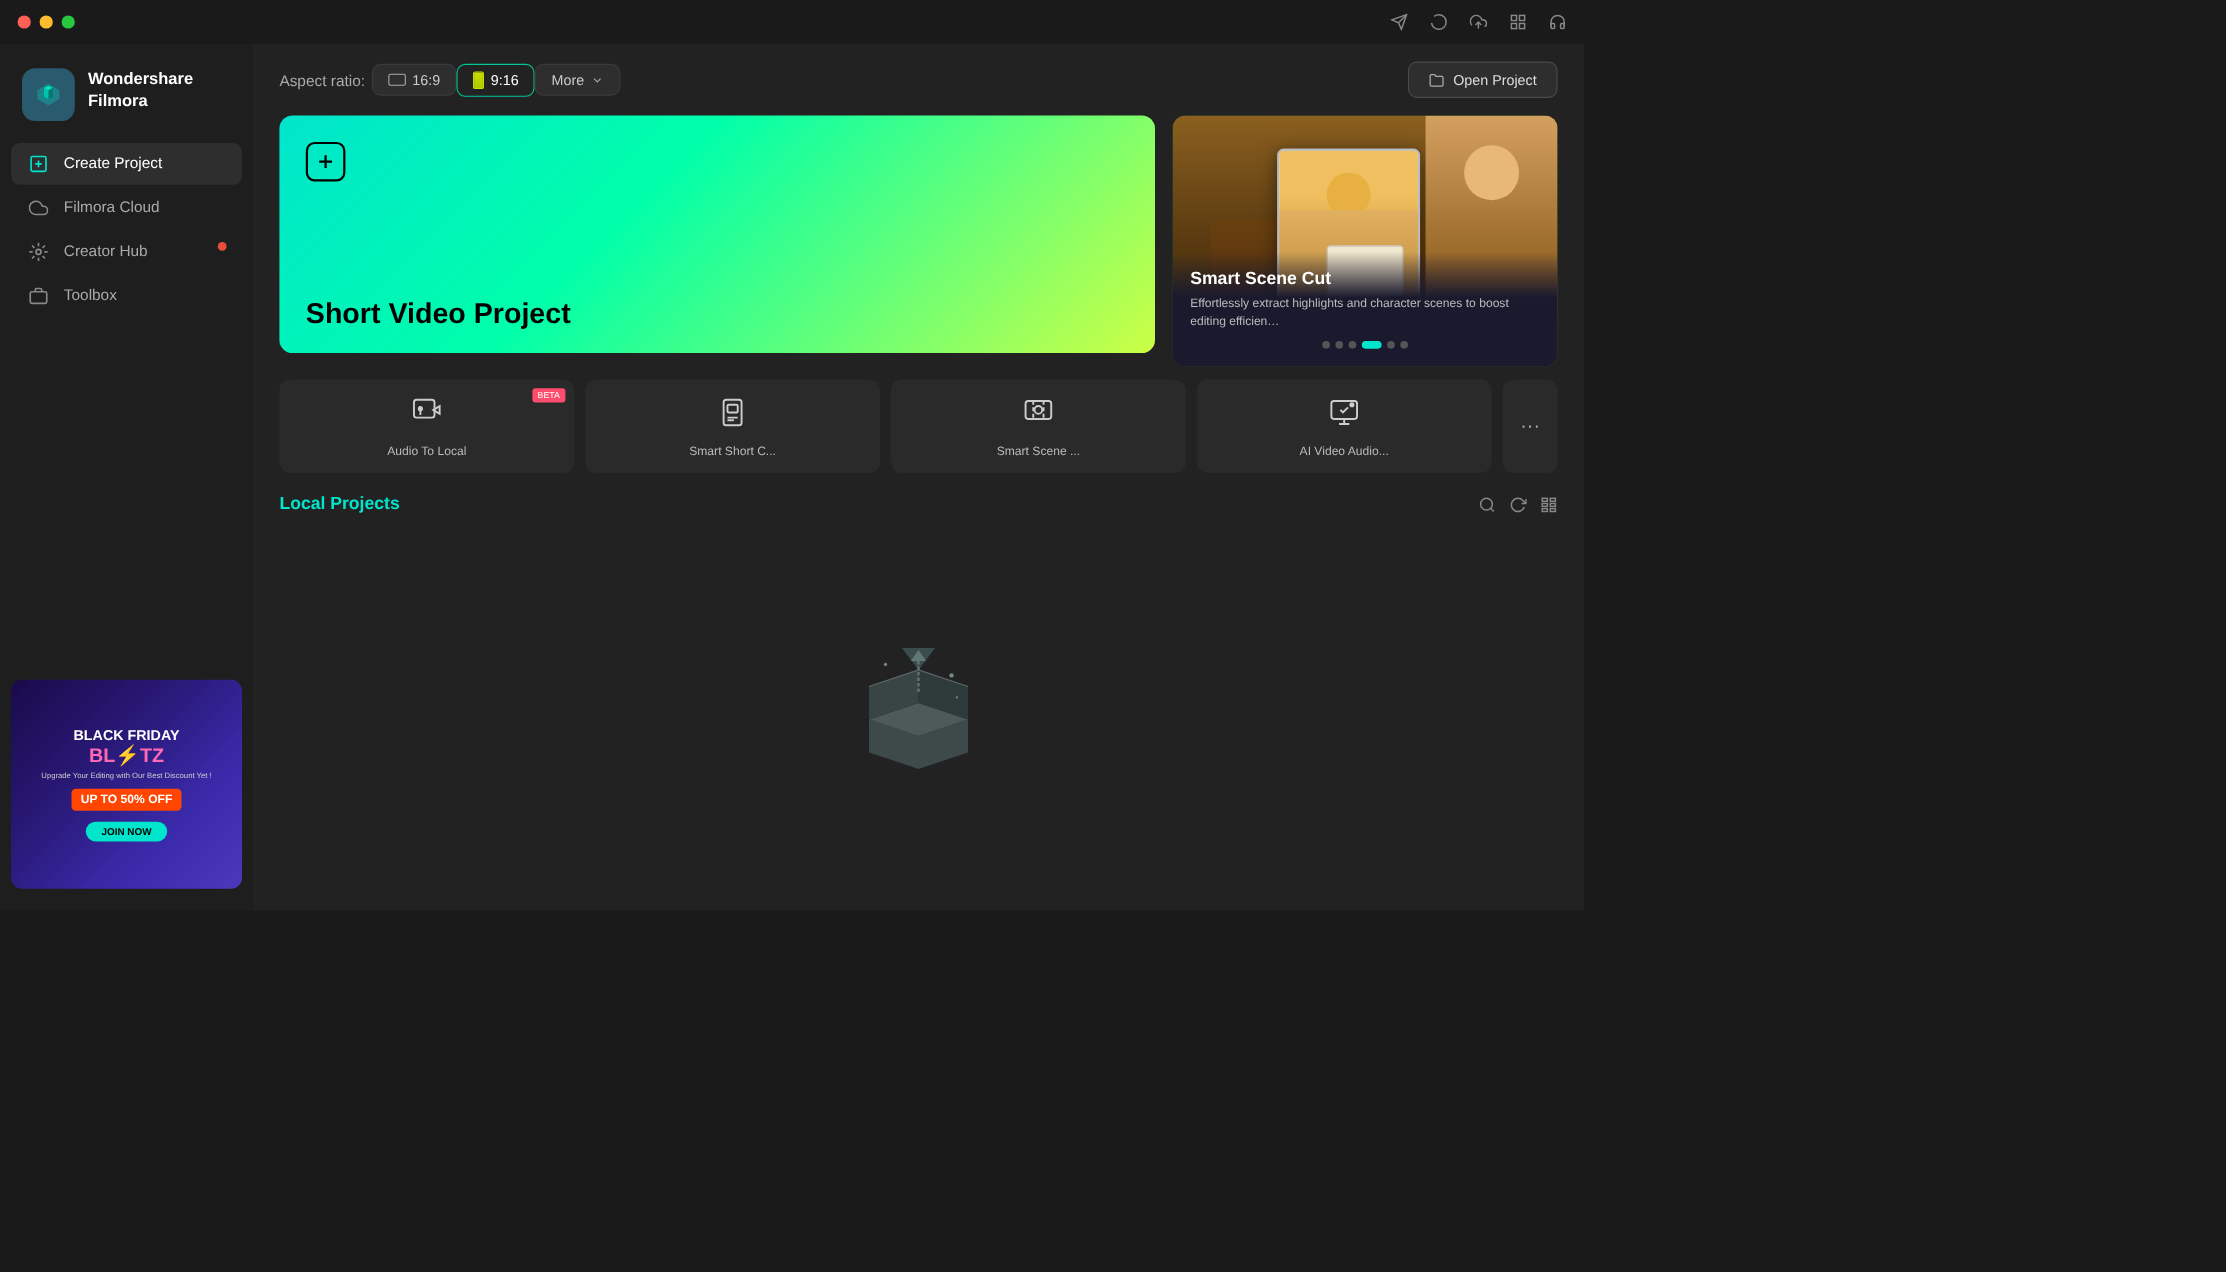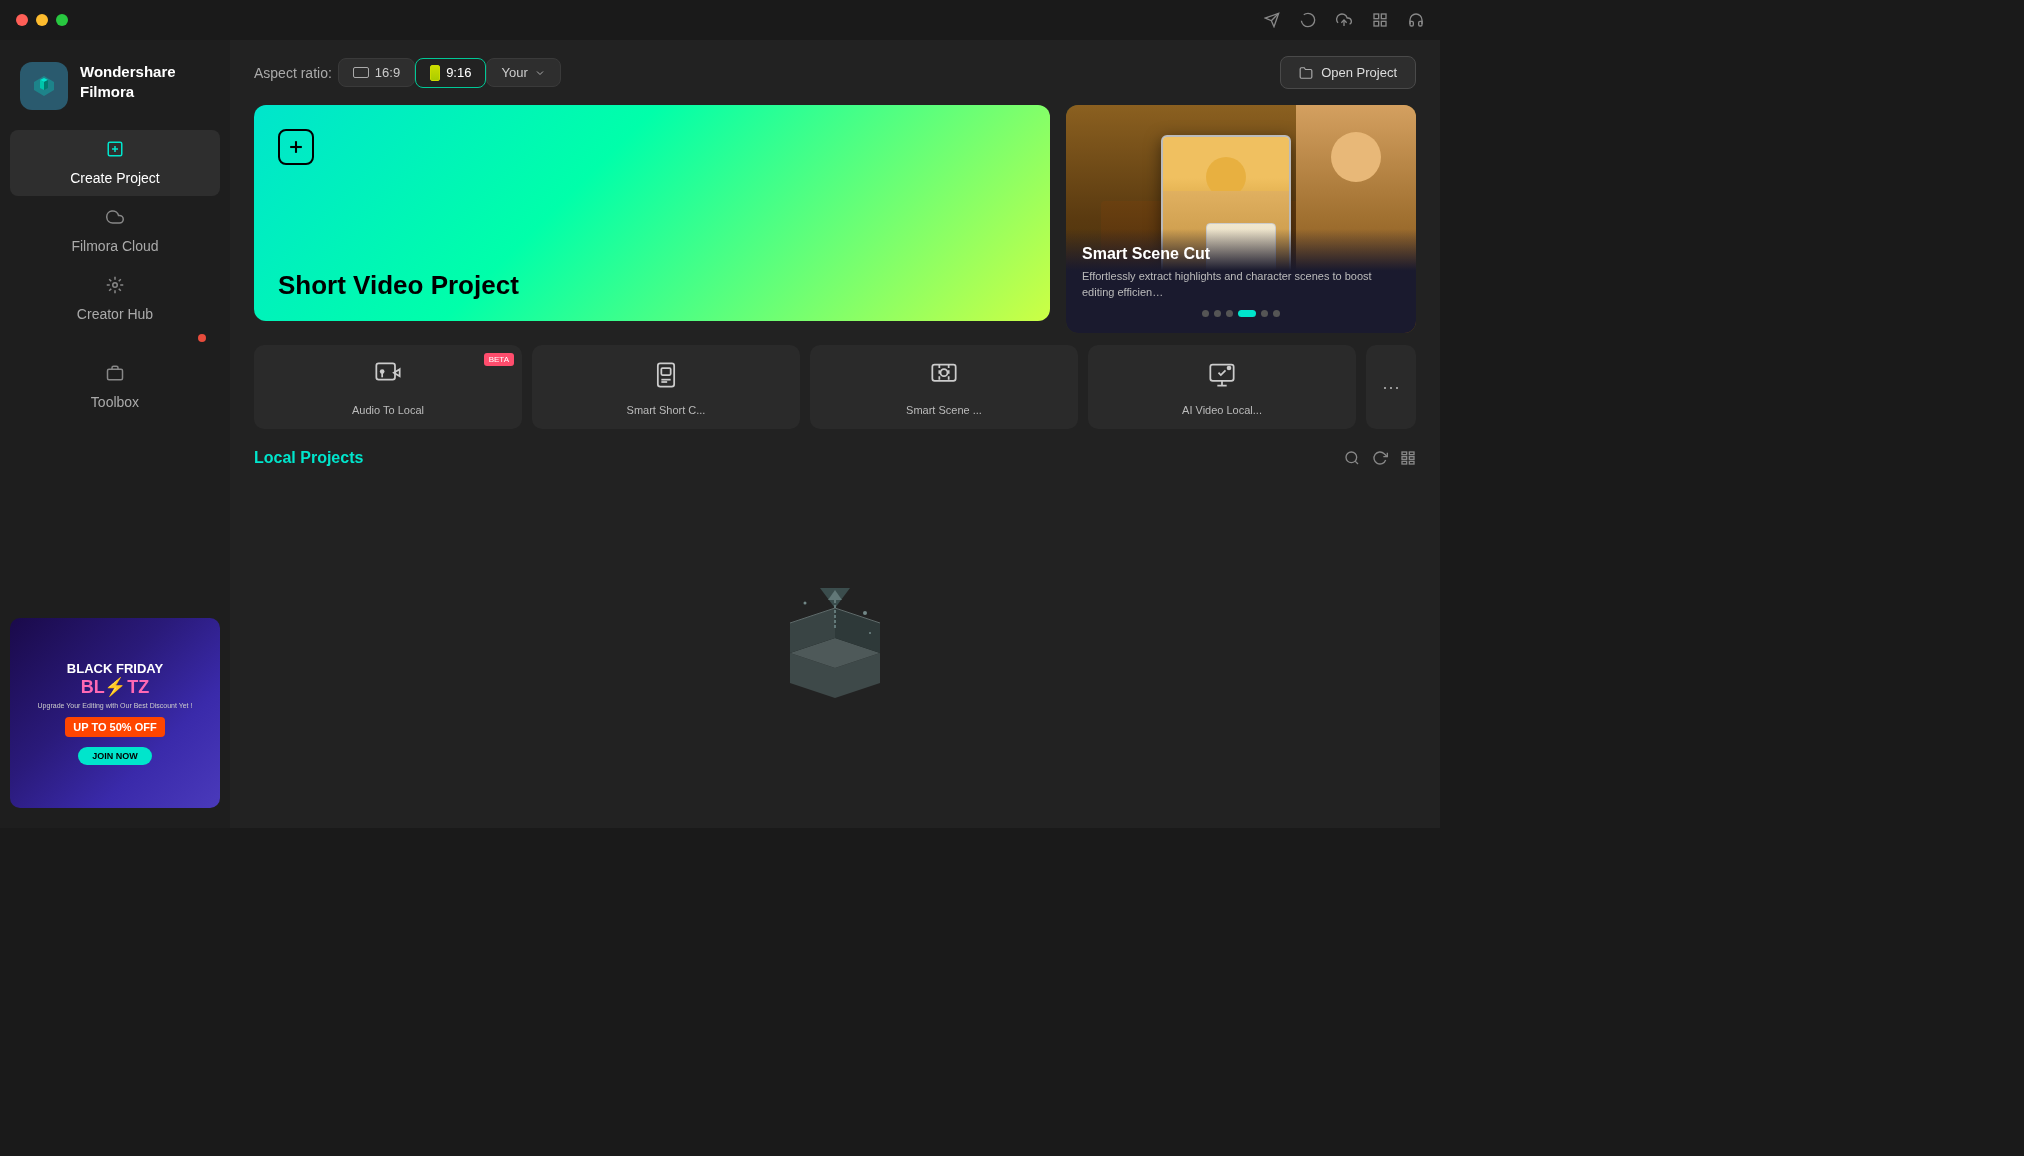--- a/index.html
+++ b/index.html
@@ -91,30 +91,29 @@
 
     .sidebar-nav {
       display: flex;
       flex-direction: column;
       gap: 2px;
       padding: 0 10px;
       flex: 1;
     }
     .nav-item {
       display: flex;
-      align-items: center;
+      align-items: flex-start;
       gap: 12px;
       padding: 10px 14px;
       border-radius: 8px;
       cursor: pointer;
       color: #aaa;
       font-size: 14px;
       font-weight: 500;
       position: relative;
-      flex-direction: column;
     }
     .nav-item.active {
       background: #2e2e2e;
       color: #fff;
     }
     .nav-item-icon {
       font-size: 18px;
       width: 22px;
       text-align: center;
     }
@@ -569,21 +568,21 @@
       <span class="aspect-label">Aspect ratio:</span>
       <button class="aspect-btn">
         <div class="icon-monitor"></div>
         <span>16:9</span>
       </button>
       <button class="aspect-btn active">
         <div class="icon-mobile" style="background: linear-gradient(#ccdd00, #aacc00); border-radius: 2px; width:10px; height:16px;"></div>
         <span>9:16</span>
       </button>
       <button class="more-btn">
-        <span>Your</span>
+        <span>More</span>
         <svg width="12" height="12" viewBox="0 0 24 24" fill="none" stroke="#aaa" stroke-width="2">
           <polyline points="6 9 12 15 18 9"></polyline>
         </svg>
       </button>
       <button class="open-project-btn">
         <svg width="14" height="14" viewBox="0 0 24 24" fill="none" stroke="#aaa" stroke-width="2">
           <path d="M22 19a2 2 0 0 1-2 2H4a2 2 0 0 1-2-2V5a2 2 0 0 1 2-2h5l2 3h9a2 2 0 0 1 2 2z"></path>
         </svg>
         <span>Open Project</span>
       </button>
@@ -675,21 +674,21 @@
       </div>
       <div class="tool-card">
         <div class="tool-icon">
           <svg width="28" height="28" viewBox="0 0 24 24" fill="none" stroke="#ccc" stroke-width="1.5">
             <rect x="2" y="3" width="20" height="14" rx="2"></rect>
             <path d="M12 17v4M8 21h8"></path>
             <path d="M9 10l2 2 4-4" stroke="#ccc"></path>
             <circle cx="18" cy="6" r="2" fill="#ccc" stroke="none"></circle>
           </svg>
         </div>
-        <span class="tool-label">AI Video Local...</span>
+        <span class="tool-label">AI Video Audio...</span>
       </div>
       <div class="more-tools-card">
         <span>···</span>
       </div>
     </div>
 
     <div class="local-projects-header">
       <span class="local-projects-title">Local Projects</span>
       <div class="project-actions">
         <span class="project-action-btn svg-icon">

